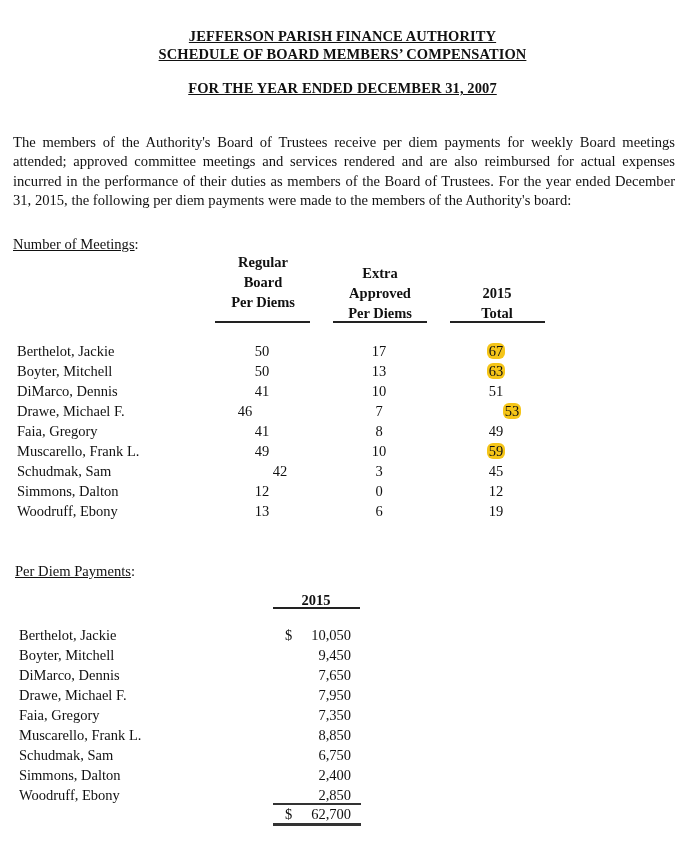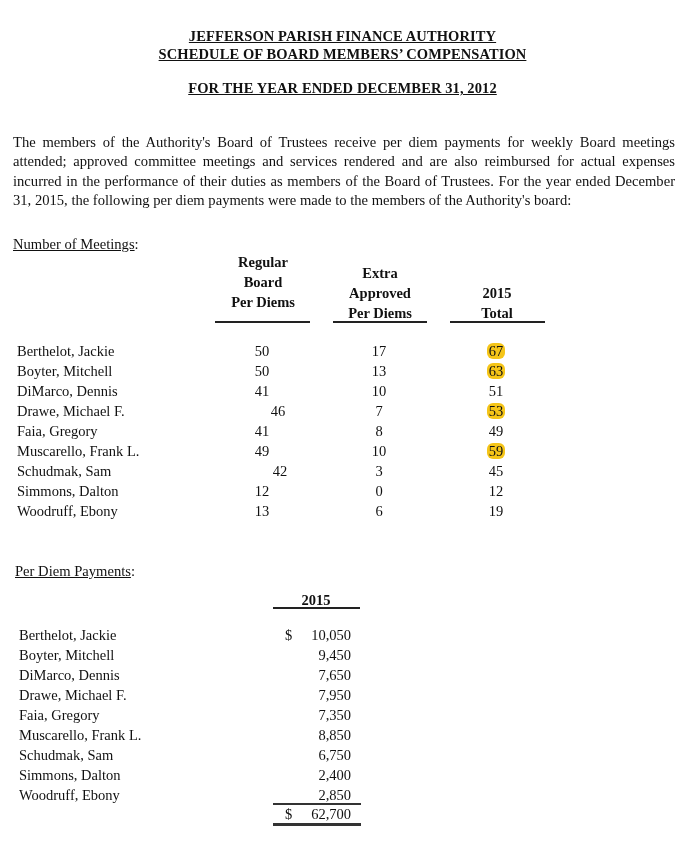--- a/index.html
+++ b/index.html
@@ -20,21 +20,21 @@
   .pay-name { position:absolute; left:19px; }
   .pay-val { position:absolute; right:334px; text-align:right; }
   .dollar { position:absolute; left:285px; }
   .rule { position:absolute; height:1.5px; background:#333; }
 </style>
 </head>
 <body>
 
 <div class="title" style="top:28px">JEFFERSON PARISH FINANCE AUTHORITY</div>
 <div class="title" style="top:46px">SCHEDULE OF BOARD MEMBERS’ COMPENSATION</div>
-<div class="title" style="top:80px">FOR THE YEAR ENDED DECEMBER 31, 2012</div>
+<div class="title" style="top:80px">FOR THE YEAR ENDED DECEMBER 31, 2007</div>
 
 <div class="para">The members of the Authority's Board of Trustees receive per diem payments for weekly Board meetings attended; approved committee meetings and services rendered and are also reimbursed for actual expenses incurred in the performance of their duties as members of the Board of Trustees.  For the year ended December 31, 2015, the following per diem payments were made to the members of the Authority's board:</div>
 
 <div class="section" style="top:236px"><span class="u">Number of Meetings</span><span>:</span></div>
 
 <div class="hdr" style="left:213px;top:252px;width:100px">
   <div>Regular</div>
   <div>Board</div>
   <div>Per Diems</div>
 </div>
@@ -68,23 +68,23 @@
       <span class="num" style="left:476px"><span class="hl">63</span></span>
     </div>
     <div class="row" style="top: 383px;">
       <span class="name">DiMarco, Dennis</span>
       <span class="num" style="left:242px">41</span>
       <span class="num" style="left:359px">10</span>
       <span class="num" style="left:476px"><span class="">51</span></span>
     </div>
     <div class="row" style="top: 403px;">
       <span class="name">Drawe, Michael F.</span>
-      <span class="num" style="left:258px">46</span>
+      <span class="num" style="left:225px">46</span>
       <span class="num" style="left:359px">7</span>
-      <span class="num" style="left:476px"><span class="hl">53</span></span>
+      <span class="num" style="left:492px"><span class="hl">53</span></span>
     </div>
     <div class="row" style="top: 423px;">
       <span class="name">Faia, Gregory</span>
       <span class="num" style="left:242px">41</span>
       <span class="num" style="left:359px">8</span>
       <span class="num" style="left:476px"><span class="">49</span></span>
     </div>
     <div class="row" style="top: 443px;">
       <span class="name">Muscarello, Frank L.</span>
       <span class="num" style="left:242px">49</span>

